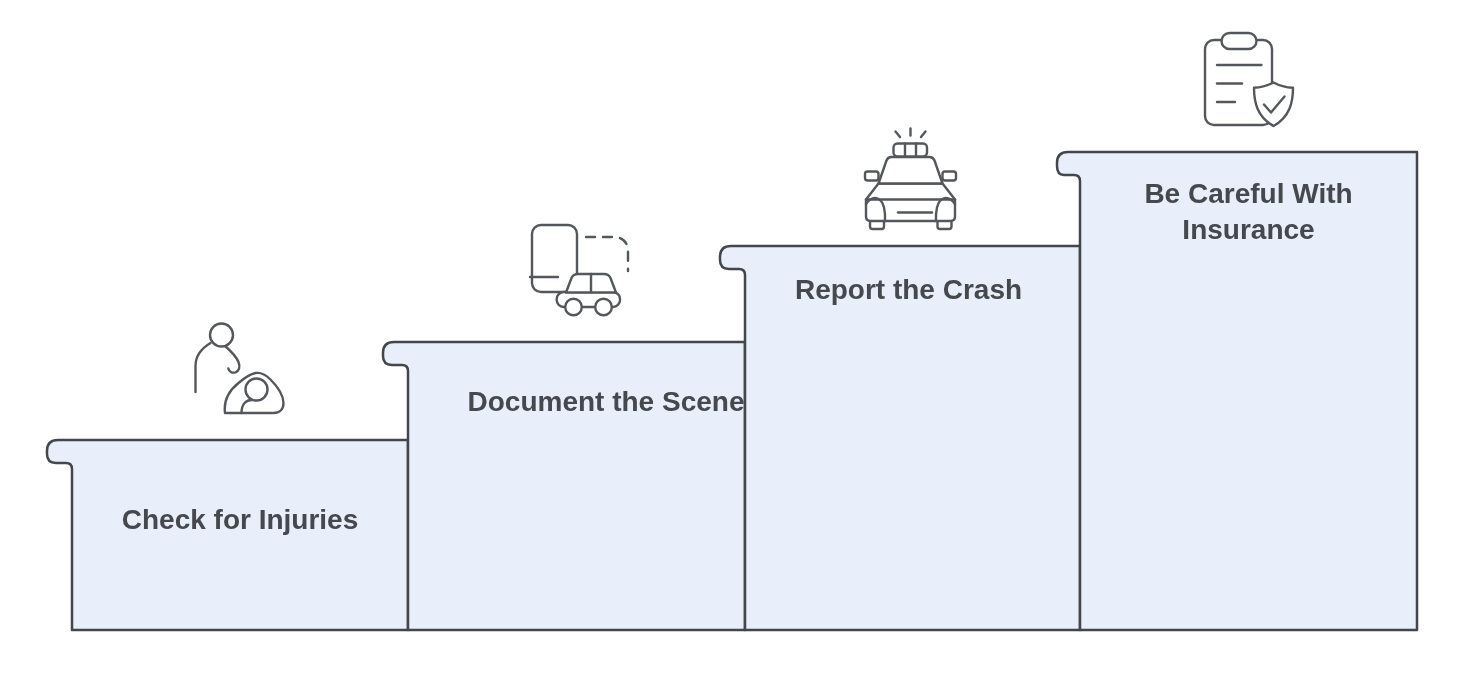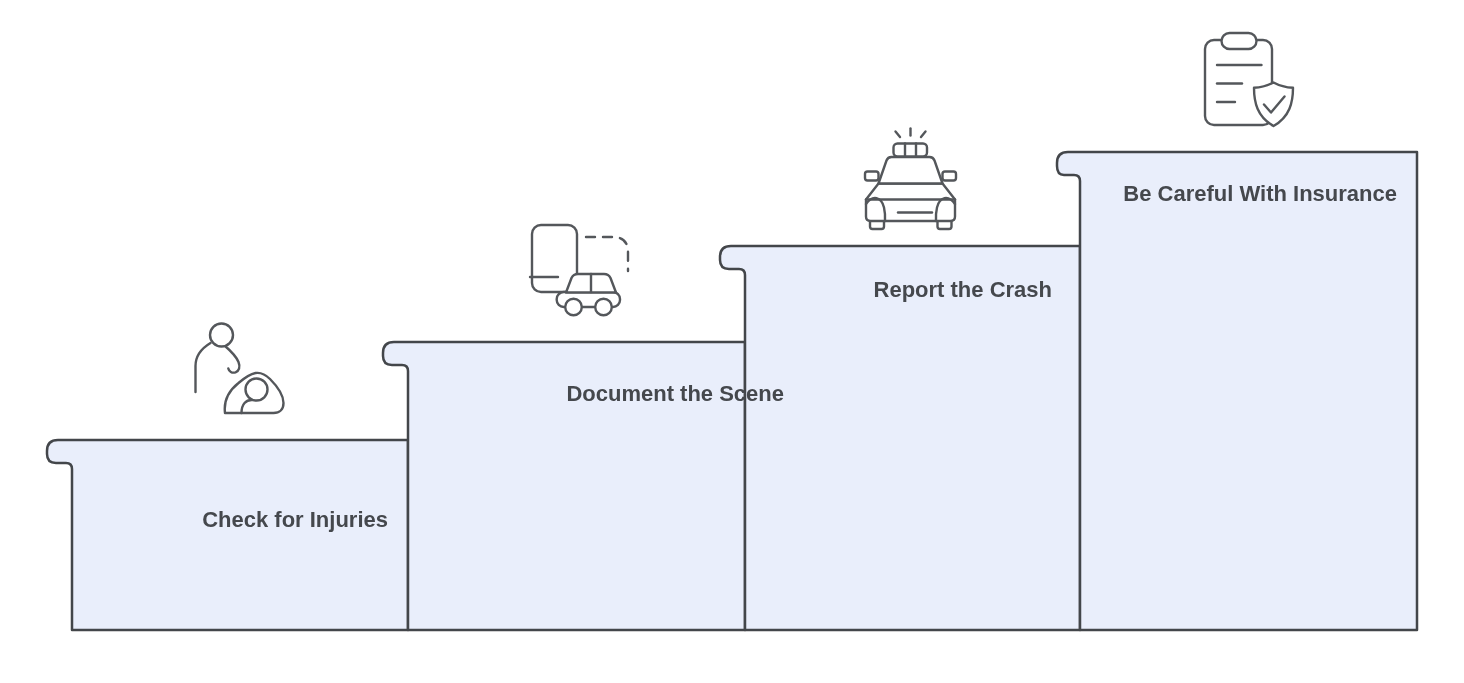--- a/index.html
+++ b/index.html
@@ -36,23 +36,23 @@
   .icon .mask {
     fill: #ffffff;
   }
   .icon .dashed {
     stroke-dasharray: 9 8;
   }
   .step-label {
     position: absolute;
     box-sizing: border-box;
     padding: 0 20px;
-    text-align: right;
+    text-align: center;
     font-weight: 700;
-    font-size: 22px;
+    font-size: 28px;
     line-height: 36px;
     color: var(--label-text, #45484D);
   }
 </style>
 </head>
 <body>
 
 <div class="canvas">
 
   <svg class="scene" width="1464" height="683" viewBox="0 0 1464 683">
@@ -114,17 +114,17 @@
       <line x1="22" y1="40" x2="66.5" y2="40"></line>
       <line x1="22" y1="58.5" x2="47" y2="58.5"></line>
       <line x1="22" y1="77" x2="40" y2="77"></line>
       <rect class="mask" x="26.5" y="8" width="35" height="16" rx="8"></rect>
       <path class="mask" d="M 78.5 57.5 C 84 60.5 91.5 62.5 98 62.8 C 98 77 95 91.5 78.5 101 C 62 91.5 59 77 59 62.8 C 65.5 62.5 73 60.5 78.5 57.5 Z"></path>
       <path d="M 69 79.5 L 76 87.5 L 89.5 71.5"></path>
     </g>
   </svg>
 
   <div class="step-label" style="left:72px;  top:464px; width:336px;margin-top:38px;">Check for Injuries</div>
-  <div class="step-label" style="left:408px; top:376px; width:396px;">Document the Scene</div>
+  <div class="step-label" style="left:408px; top:384px; width:396px;">Document the Scene</div>
   <div class="step-label" style="left:745px; top:272px; width:327px;">Report the Crash</div>
   <div class="step-label" style="left:1080px; top:176px; width:337px;">Be Careful With Insurance</div>
 
 </div>
 
 </body></html>

